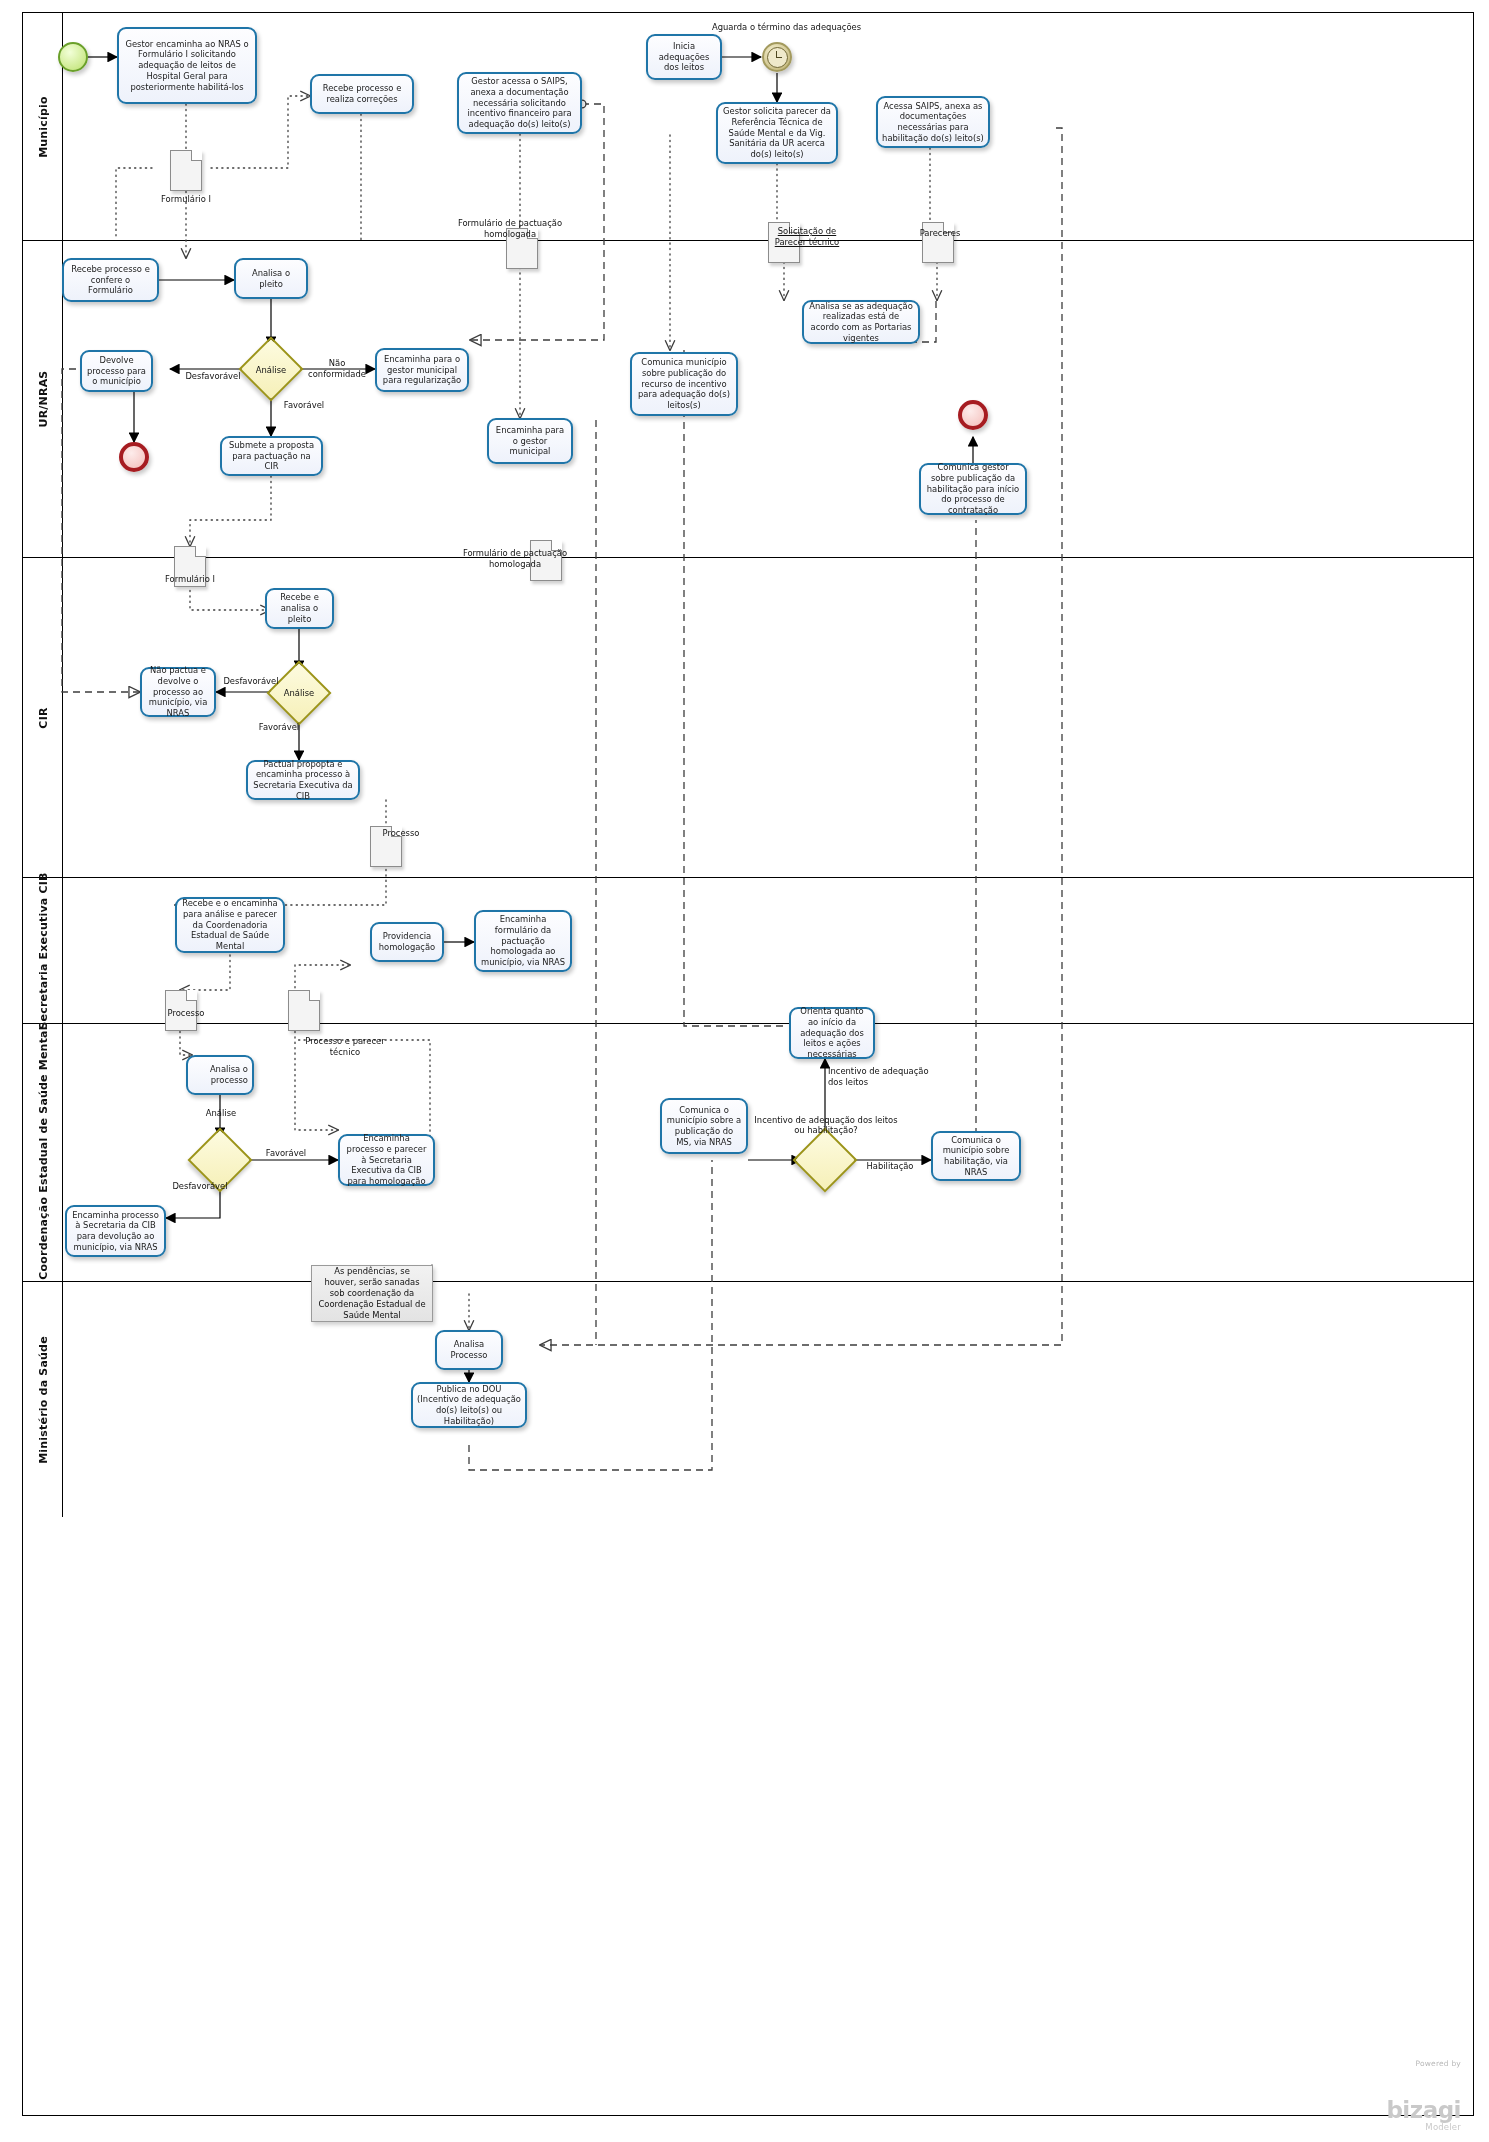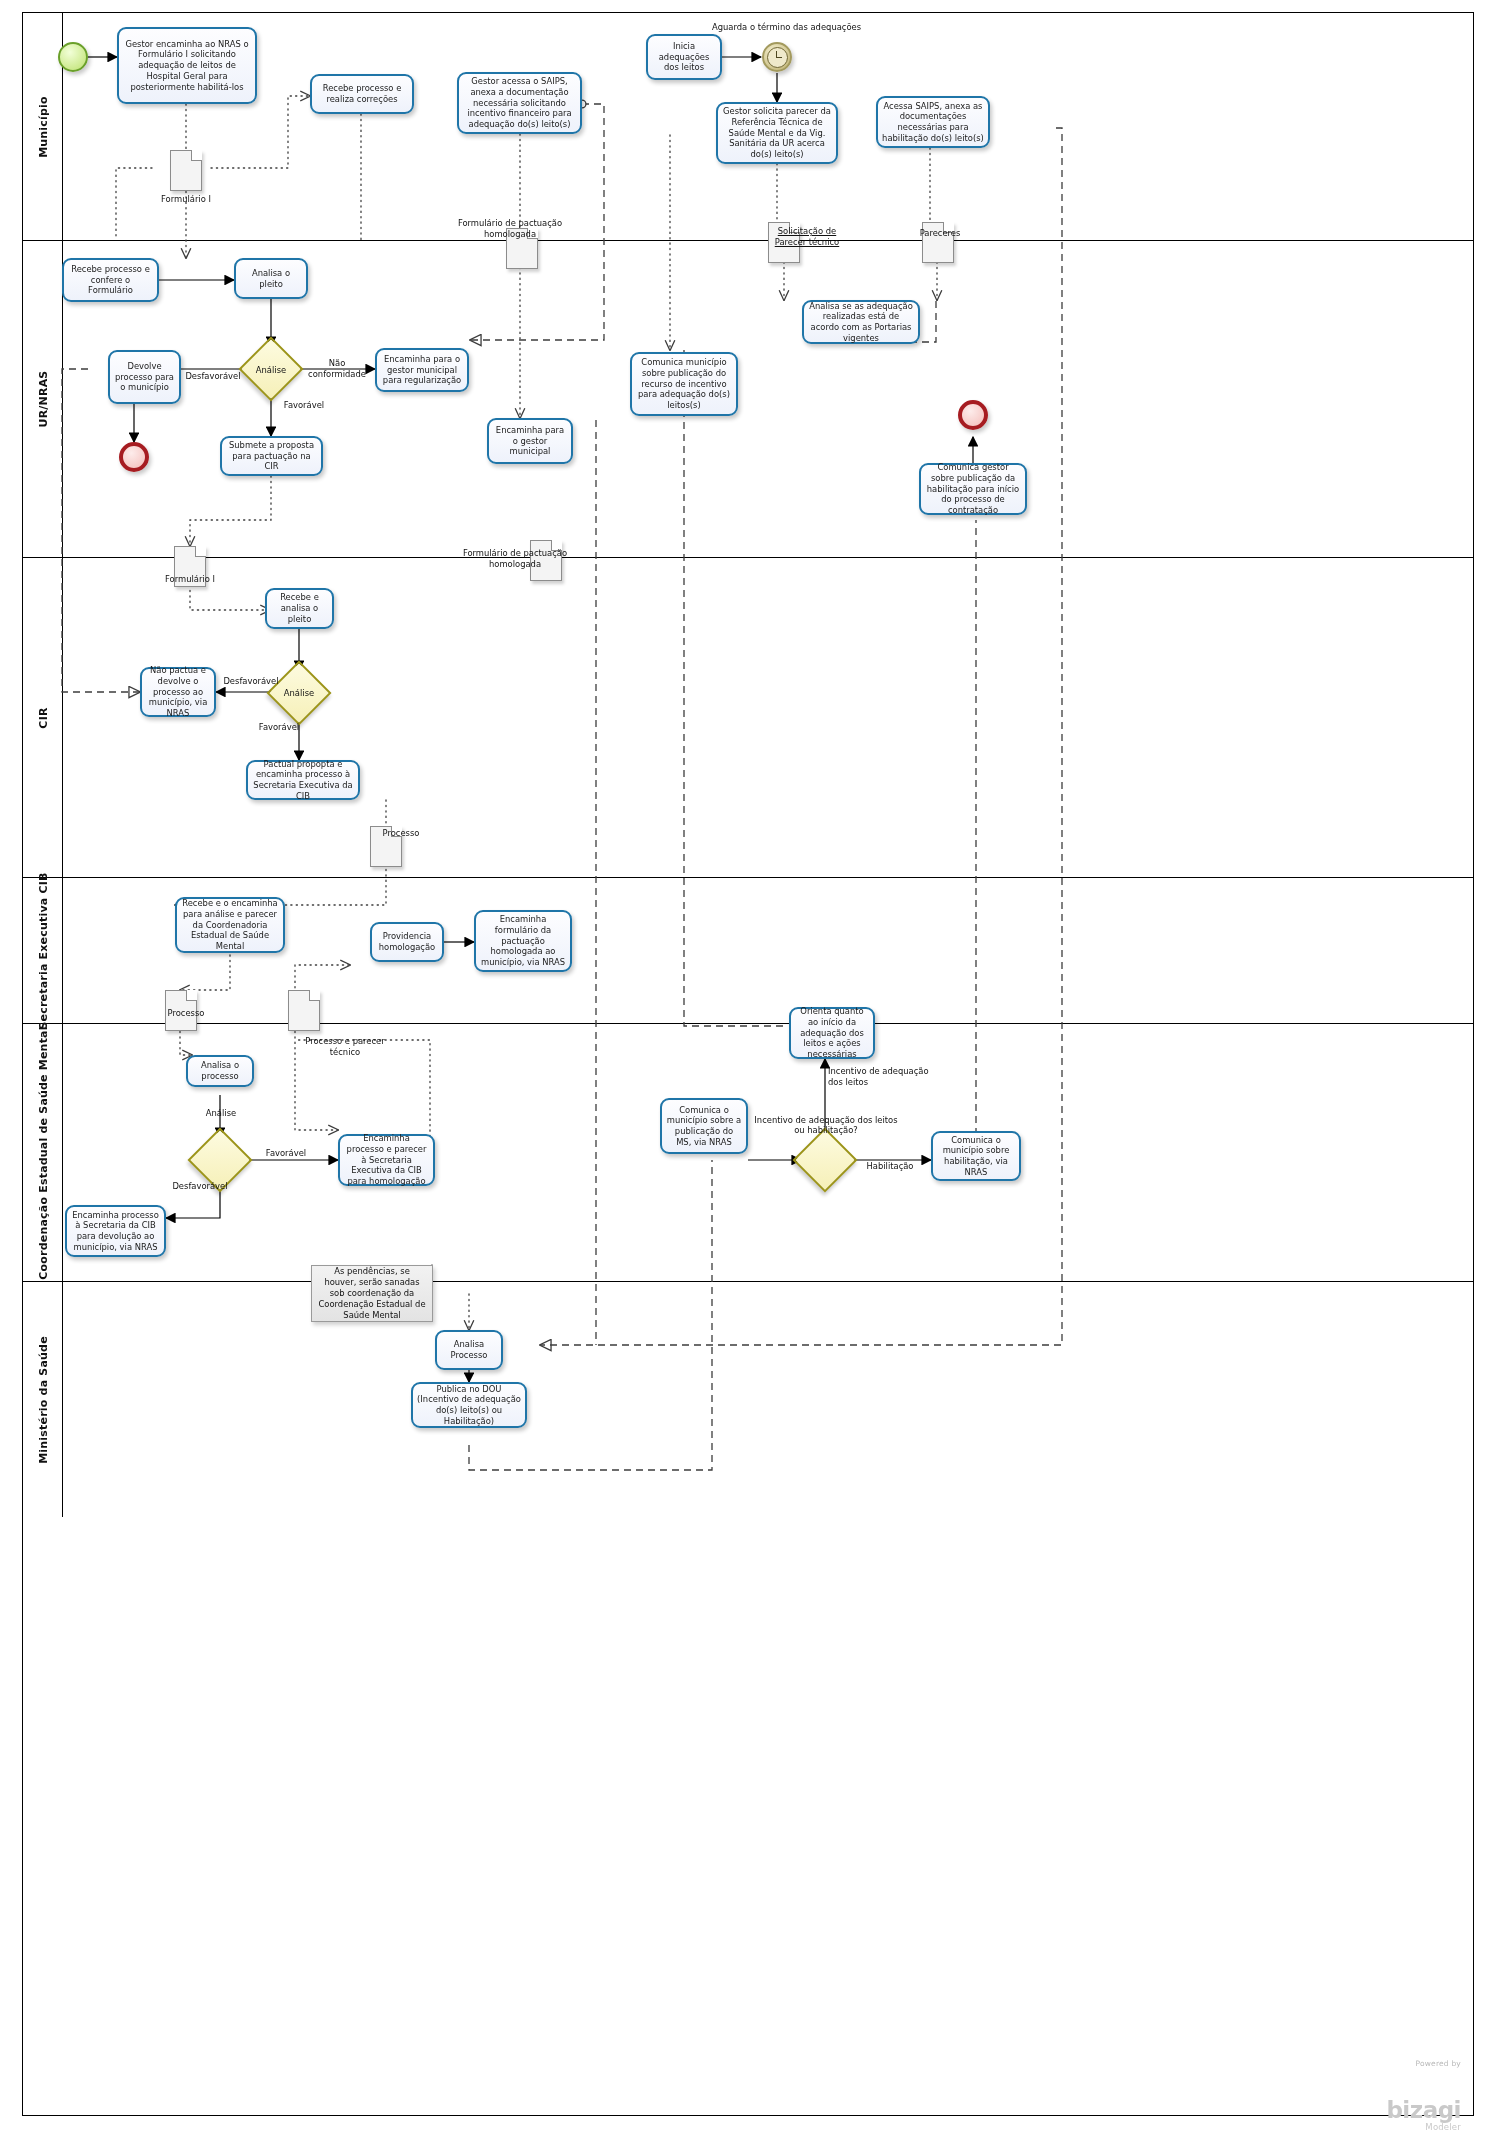--- a/index.html
+++ b/index.html
@@ -245,21 +245,21 @@
   <div class="doc-lbl" style="left:440px;top:218px;width:140px;">Formulário de pactuação
 homologada</div>
 
   <div class="task" style="left:62px;top:258px;width:97px;height:44px;">Recebe processo e confere o Formulário</div>
 
   <div class="task" style="left:234px;top:258px;width:74px;height:41px;">Analisa o pleito</div>
 
   <div class="gw" style="left:248px;top:346px;"></div>
   <div class="gw-lbl" style="left:248px;top:365px;width:46px;">Análise</div>
 
-  <div class="task" style="left:108px;top:350px;width:73px;height:54px;">Devolve processo para o município</div>
+  <div class="task" style="left:80px;top:350px;width:73px;height:42px;">Devolve processo para o município</div>
 
   <div class="ev ev-end" style="left:119px;top:442px;"></div>
 
   <div class="task" style="left:375px;top:348px;width:94px;height:44px;">Encaminha para o gestor municipal para regularização</div>
 
   <div class="task" style="left:220px;top:436px;width:103px;height:40px;">Submete a proposta para pactuação na CIR</div>
 
   <div class="task" style="left:487px;top:418px;width:86px;height:46px;">Encaminha para o gestor municipal</div>
 
   <div class="task" style="left:630px;top:352px;width:108px;height:64px;">Comunica município sobre publicação do recurso de incentivo para adequação do(s) leitos(s)</div>
@@ -304,21 +304,21 @@
 
   <div class="task" style="left:474px;top:910px;width:98px;height:62px;">Encaminha formulário da pactuação homologada ao município, via NRAS</div>
 
   <div class="doc" style="left:165px;top:990px;"></div>
   <div class="doc-lbl" style="left:150px;top:1008px;width:72px;">Processo</div>
 
   <div class="doc" style="left:288px;top:990px;"></div>
   <div class="doc-lbl" style="left:290px;top:1036px;width:110px;">Processo e parecer
 técnico</div>
 
-  <div class="task" style="left:186px;top:1055px;width:68px;height:32px;">Analisa o processo</div>
+  <div class="task" style="left:186px;top:1055px;width:68px;height:40px;text-align:right;">Analisa o processo</div>
 
   <div class="gw" style="left:197px;top:1137px;"></div>
   <div class="gw-lbl" style="left:198px;top:1108px;width:46px;">Análise</div>
 
   <div class="task" style="left:338px;top:1134px;width:97px;height:52px;">Encaminha processo e parecer à Secretaria Executiva da CIB para homologação</div>
 
   <div class="task" style="left:65px;top:1205px;width:101px;height:52px;">Encaminha processo à Secretaria da CIB para devolução ao município, via NRAS</div>
 
   <div class="flbl" style="left:255px;top:1148px;width:62px;">Favorável</div>
   <div class="flbl" style="left:165px;top:1181px;width:70px;">Desfavorável</div>

